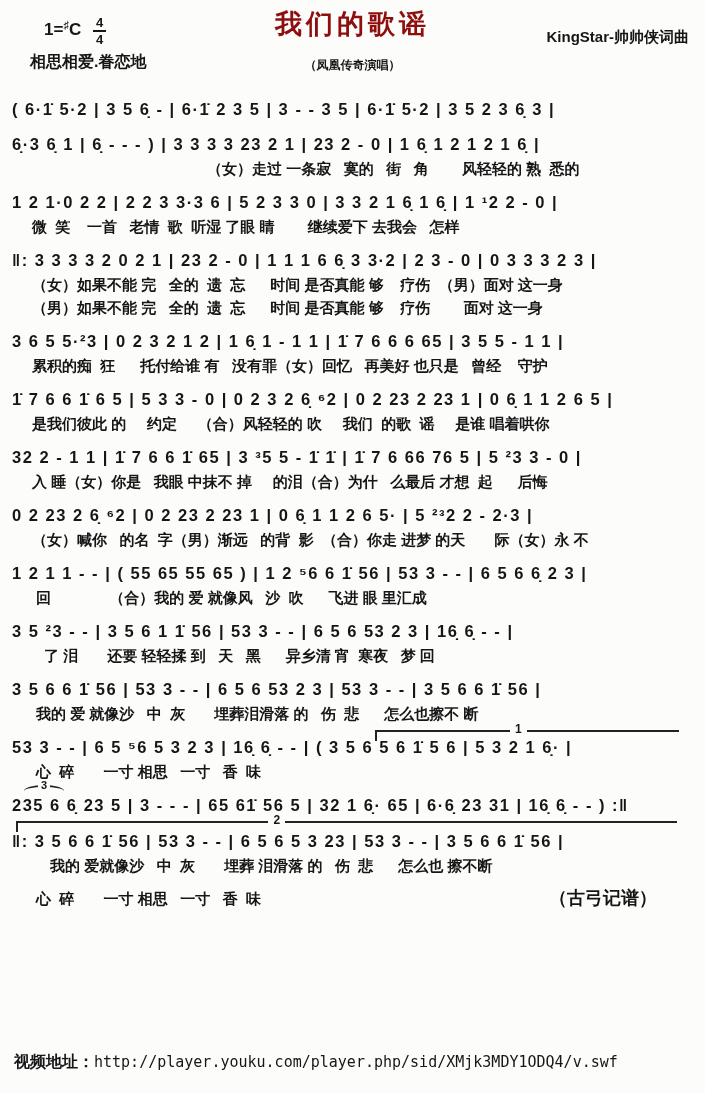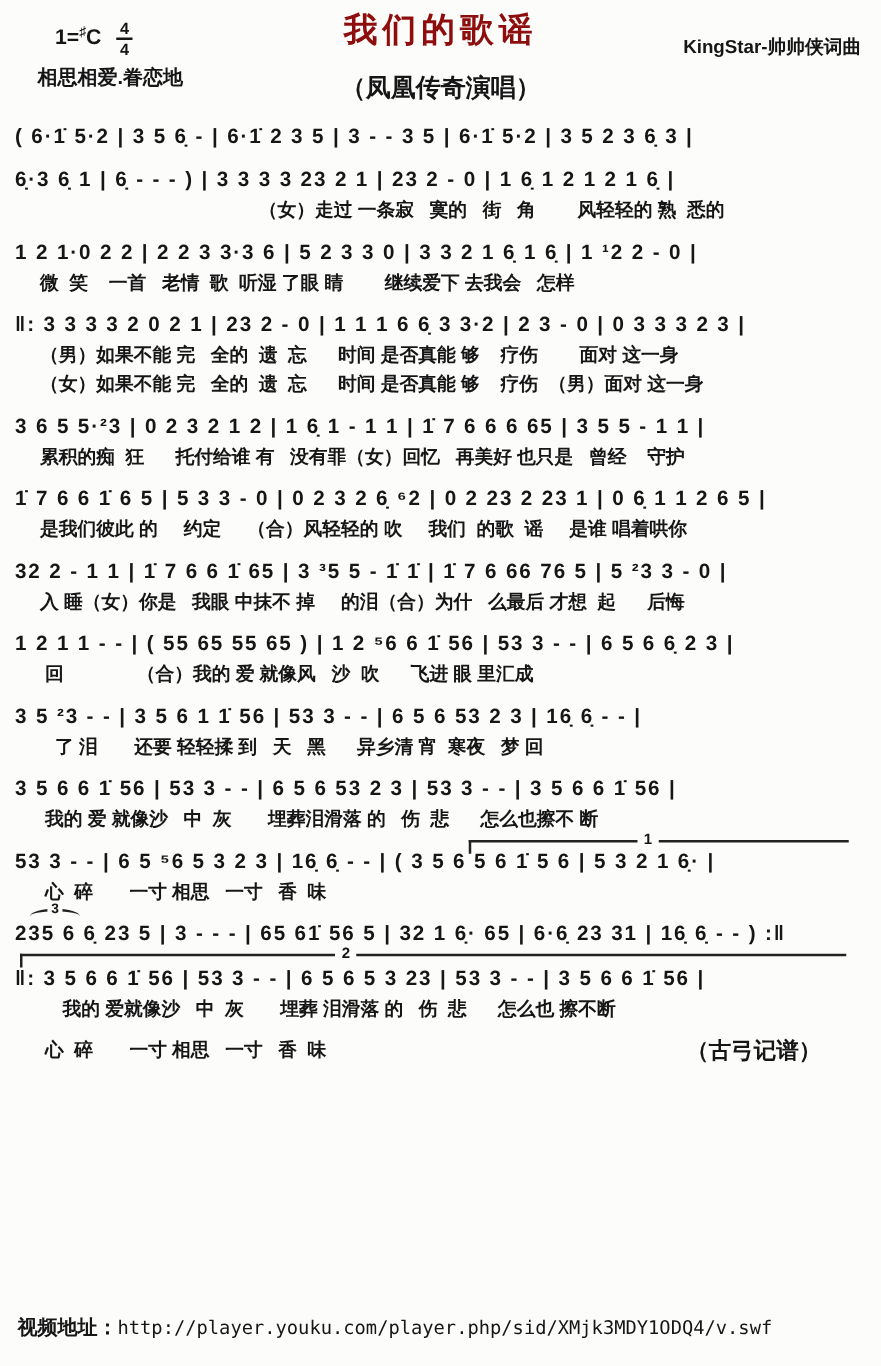--- a/index.html
+++ b/index.html
@@ -11,21 +11,21 @@
   
   .header{position:relative;height:92px}
   .keysig{position:absolute;left:44px;top:16px;font-size:17px;font-weight:bold;white-space:nowrap}
   .keysig .sharp{font-size:11px;vertical-align:super}
   .ts{display:inline-block;vertical-align:middle;margin-left:7px;text-align:center;line-height:1}
   .ts-num{display:block;border-bottom:2px solid #161616;padding:0 3px 1px;font-size:13px;font-weight:bold}
   .ts-den{display:block;padding-top:1px;font-size:13px;font-weight:bold}
   .mood{position:absolute;left:30px;top:52px;font-size:16px;font-weight:bold}
   .title{position:absolute;left:0;right:0;top:6px;text-align:center;
          font-size:27px;font-weight:bold;letter-spacing:4px}
-  .performer{position:absolute;left:0;right:0;top:57px;text-align:center;font-size:20px;font-weight:bold}
+  .performer{position:absolute;left:0;right:0;top:57px;text-align:center;font-size:12px;font-weight:bold}
   .credits{position:absolute;right:16px;top:28px;font-size:15px;font-weight:bold}
   
   .score{padding:4px 20px 0 12px}
   .system{position:relative;margin-bottom:9px}
   .notation{font-size:16.5px;font-weight:bold;line-height:26px;letter-spacing:1.5px;white-space:pre}
   .lyrics{font-size:15px;font-weight:bold;line-height:23px;white-space:pre}
   .pl20{padding-left:20px}.pl24{padding-left:24px}.pl32{padding-left:32px}
   .pl38{padding-left:38px}.pl195{padding-left:195px}
   .mt6{margin-top:6px}.mt10{margin-top:10px}
   
@@ -77,39 +77,43 @@
     <div class="lyrics pl195">（女）走过 一条寂   寞的   街   角        风轻轻的 熟  悉的</div>
   </div>
 
   <div class="system">
     <div class="notation">1 2 1·0 2 2 | 2 2 3 3·3 6 | 5 2 3 3 0 | 3 3 2 1 6̣ 1 6̣ | 1 ¹2 2 - 0 |</div>
     <div class="lyrics pl20">微  笑    一首   老情  歌  听湿 了眼 睛        继续爱下 去我会   怎样</div>
   </div>
 
   <div class="system">
     <div class="notation">‖: 3 3 3 3 2 0 2 1 | 23 2 - 0 | 1 1 1 6 6̣ 3 3·2 | 2 3 - 0 | 0 3 3 3 2 3 |</div>
+    <div class="lyrics pl20">（女）如果不能 完   全的  遗  忘      时间 是否真能 够    疗伤  （男）面对 这一身</div>
     <div class="lyrics pl20">（男）如果不能 完   全的  遗  忘      时间 是否真能 够    疗伤        面对 这一身</div>
-    <div class="lyrics pl20">（女）如果不能 完   全的  遗  忘      时间 是否真能 够    疗伤  （男）面对 这一身</div>
   </div>
 
   <div class="system">
     <div class="notation">3 6 5 5·²3 | 0 2 3 2 1 2 | 1 6̣ 1 - 1 1 | 1̇ 7 6 6 6 65 | 3 5 5 - 1 1 |</div>
     <div class="lyrics pl20">累积的痴  狂      托付给谁 有   没有罪（女）回忆   再美好 也只是   曾经    守护</div>
   </div>
 
   <div class="system">
     <div class="notation">1̇ 7 6 6 1̇ 6 5 | 5 3 3 - 0 | 0 2 3 2 6̣ ⁶2 | 0 2 23 2 23 1 | 0 6̣ 1 1 2 6 5 |</div>
     <div class="lyrics pl20">是我们彼此 的     约定     （合）风轻轻的 吹     我们  的歌  谣     是谁 唱着哄你</div>
   </div>
 
   <div class="system">
     <div class="notation">32 2 - 1 1 | 1̇ 7 6 6 1̇ 65 | 3 ³5 5 - 1̇ 1̇ | 1̇ 7 6 66 76 5 | 5 ²3 3 - 0 |</div>
     <div class="lyrics pl20">入 睡（女）你是   我眼 中抹不 掉     的泪（合）为什   么最后 才想  起      后悔</div>
   </div>
 
+  <div class="system">
+    <div class="notation">0 2 23 2 6̣ ⁶2 | 0 2 23 2 23 1 | 0 6̣ 1 1 2 6 5· | 5 ²³2 2 - 2·3 |</div>
+    <div class="lyrics pl20">（女）喊你   的名  字（男）渐远   的背  影  （合）你走 进梦 的天       际（女）永 不</div>
+  </div>
 
   <div class="system">
     <div class="notation">1 2 1 1 - - | ( 55 65 55 65 ) | 1 2 ⁵6 6 1̇ 56 | 53 3 - - | 6 5 6 6̣ 2 3 |</div>
     <div class="lyrics pl24">回              （合）我的 爱 就像风   沙  吹      飞进 眼 里汇成</div>
   </div>
 
   <div class="system">
     <div class="notation">3 5 ²3 - - | 3 5 6 1 1̇ 56 | 53 3 - - | 6 5 6 53 2 3 | 16̣ 6̣ - - |</div>
     <div class="lyrics pl32">了 泪       还要 轻轻揉 到   天   黑      异乡清 宵  寒夜   梦 回</div>
   </div>

